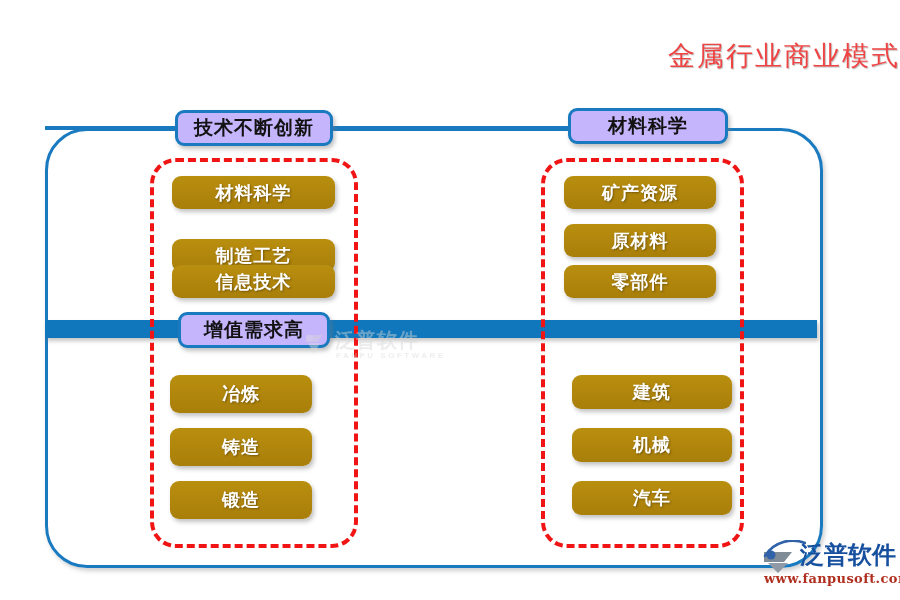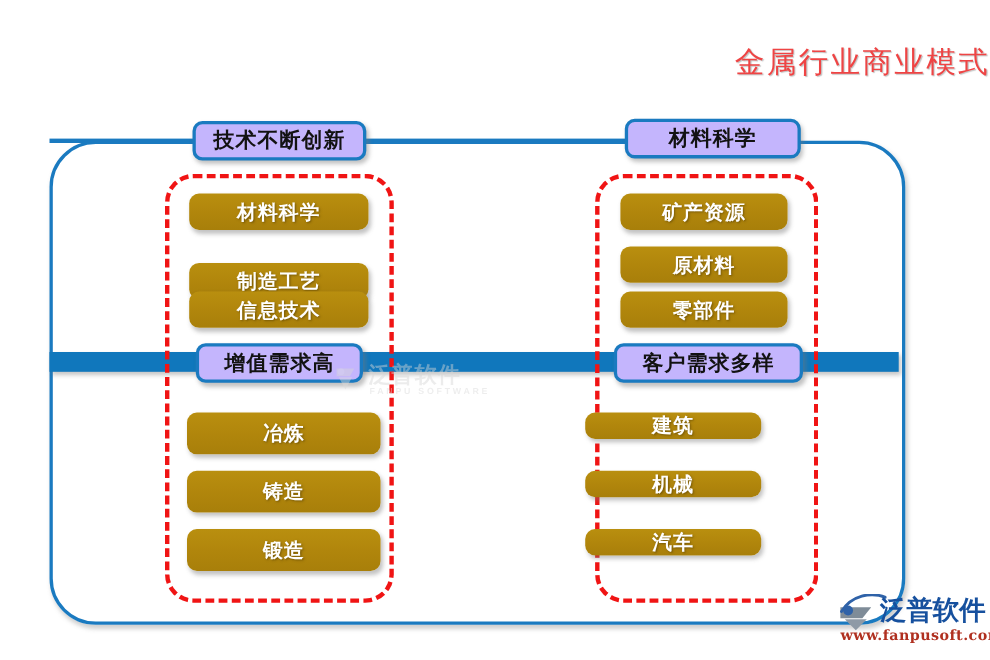--- a/index.html
+++ b/index.html
@@ -116,25 +116,25 @@
     font-weight: 700;
     color: #ffffff;
     letter-spacing: 1px;
     text-shadow: 1px 1px 2px rgba(70,50,0,0.55);
     box-shadow: 2px 3px 4px rgba(120,120,120,0.45);
     white-space: nowrap;
   }
   
   .gl { left: 172px; width: 163px; height: 33px; }
   
-  .glb { left: 170px; width: 176px; height: 38px; }
+  .glb { left: 170px; width: 142px; height: 38px; }
   
   .gr { left: 564px; width: 152px; height: 33px; }
   
-  .grb { left: 532px; width: 160px; height: 24px; }
+  .grb { left: 572px; width: 160px; height: 34px; }
 
   
   #watermark {
     position: absolute;
     left: 305px;
     top: 327px;
     width: 125px;
     height: 42px;
     opacity: 0.45;
     pointer-events: none;
@@ -221,21 +221,20 @@
 
   <div id="dashed-left" class="dashed-group"></div>
   <div id="dashed-right" class="dashed-group"></div>
 
   <div id="pill-tech" class="pill">技术不断创新</div>
 
   <div id="pill-supply" class="pill">材料科学</div>
 
   <div id="pill-value" class="pill">增值需求高</div>
 
-  <div id="pill-custom" class="pill">客户需求多样</div>
 
   <div class="gold-btn gl" style="top:176px;">材料科学</div>
   <div class="gold-btn gl" style="top:227px;margin-top:12px;">制造工艺</div>
   <div class="gold-btn gl" style="top:265px;">信息技术</div>
 
   <div class="gold-btn gr" style="top:176px;">矿产资源</div>
   <div class="gold-btn gr" style="top:224px;">原材料</div>
   <div class="gold-btn gr" style="top:265px;">零部件</div>
 
   <div class="gold-btn glb" style="top:375px;">冶炼</div>

